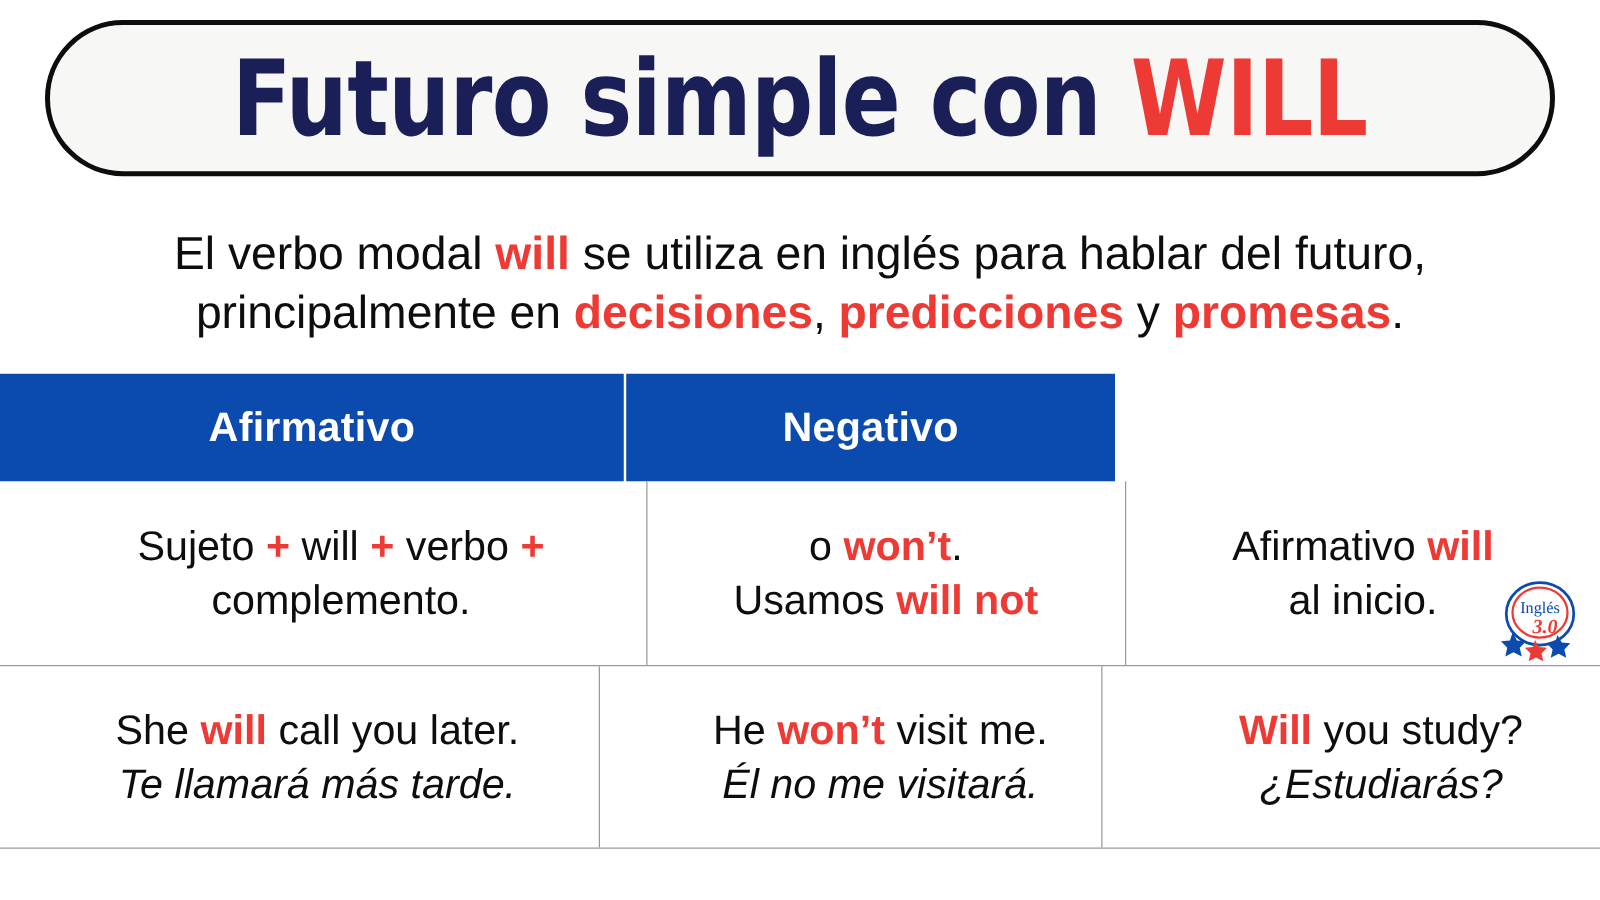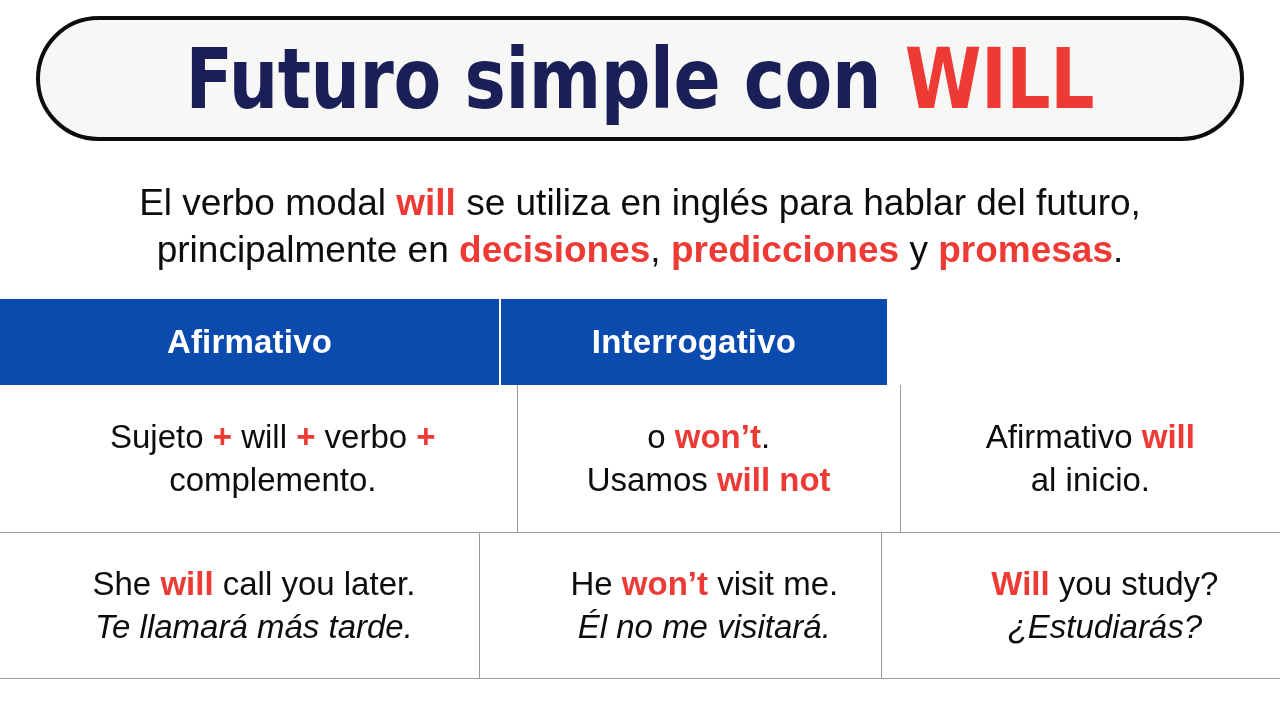--- a/index.html
+++ b/index.html
@@ -143,38 +143,49 @@
 
   <div class="subtitle">
     <span class="subtitle-line"><span>El verbo modal </span><span class="kw">will</span><span> se utiliza en inglés para hablar del futuro,</span></span>
     <span class="subtitle-line"><span>principalmente en </span><span class="kw">decisiones</span><span>, </span><span class="kw">predicciones</span><span> y </span><span class="kw">promesas</span><span>.</span></span>
   </div>
 
   <div class="table">
 
     <div class="thead">
       <div class="th c1">Afirmativo</div>
-      <div class="th c3">Interrogativo</div>
+      <div class="th c2">Negativo</div>
     </div>
 
     <div class="trow r1">
       <div class="td c1">
         <span class="cell-line"><span>Sujeto </span><span class="plus">+</span><span> will </span><span class="plus">+</span><span> verbo </span><span class="plus">+</span></span>
         <span class="cell-line">complemento.</span>
       </div>
 
       <div class="td c2">
         <span class="cell-line"><span>o </span><span class="red">won’t</span><span>.</span></span>
         <span class="cell-line"><span>Usamos </span><span class="red">will not</span></span>
       </div>
 
       <div class="td c3">
         <span class="cell-line"><span>Afirmativo </span><span class="red">will</span></span>
         <span class="cell-line">al inicio.</span>
 
+        <div class="logo">
+          <svg viewBox="0 0 78 70" width="78" height="70" aria-hidden="true">
+            <ellipse cx="40" cy="31" rx="27" ry="25" fill="#ffffff" stroke="#0b4bae" stroke-width="2.2"></ellipse>
+            <ellipse cx="40" cy="30" rx="22" ry="20" fill="none" stroke="#ee3a35" stroke-width="1.8"></ellipse>
+            <text x="40" y="30" text-anchor="middle" font-family="'Liberation Serif', serif" font-size="13" fill="#0b4bae">Inglés</text>
+            <text x="44" y="46" text-anchor="middle" font-family="'Liberation Serif', serif" font-size="16" font-style="italic" font-weight="bold" fill="#ee3a35">3.0</text>
+            <path d="M18 46 l3.6 6.4 7.2 .6 -5 5.2 1.6 7 -6.6 -3.4 -6.6 3.4 1.6 -7 -5 -5.2 7.2 -.6 z" fill="#0b4bae"></path>
+            <path d="M36 52 l3.2 5.6 6.4 .5 -4.4 4.6 1.4 6.2 -5.8 -3 -5.8 3 1.4 -6.2 -4.4 -4.6 6.4 -.5 z" fill="#ee3a35"></path>
+            <path d="M54 48 l3.4 6 6.8 .6 -4.7 4.9 1.5 6.6 -6.2 -3.2 -6.2 3.2 1.5 -6.6 -4.7 -4.9 6.8 -.6 z" fill="#0b4bae"></path>
+          </svg>
+        </div>
       </div>
     </div>
 
     <div class="trow r2">
       <div class="td c1">
         <span class="cell-line"><span>She </span><span class="red">will</span><span> call you later.</span></span>
         <span class="cell-line it">Te llamará más tarde.</span>
       </div>
 
       <div class="td c2">

